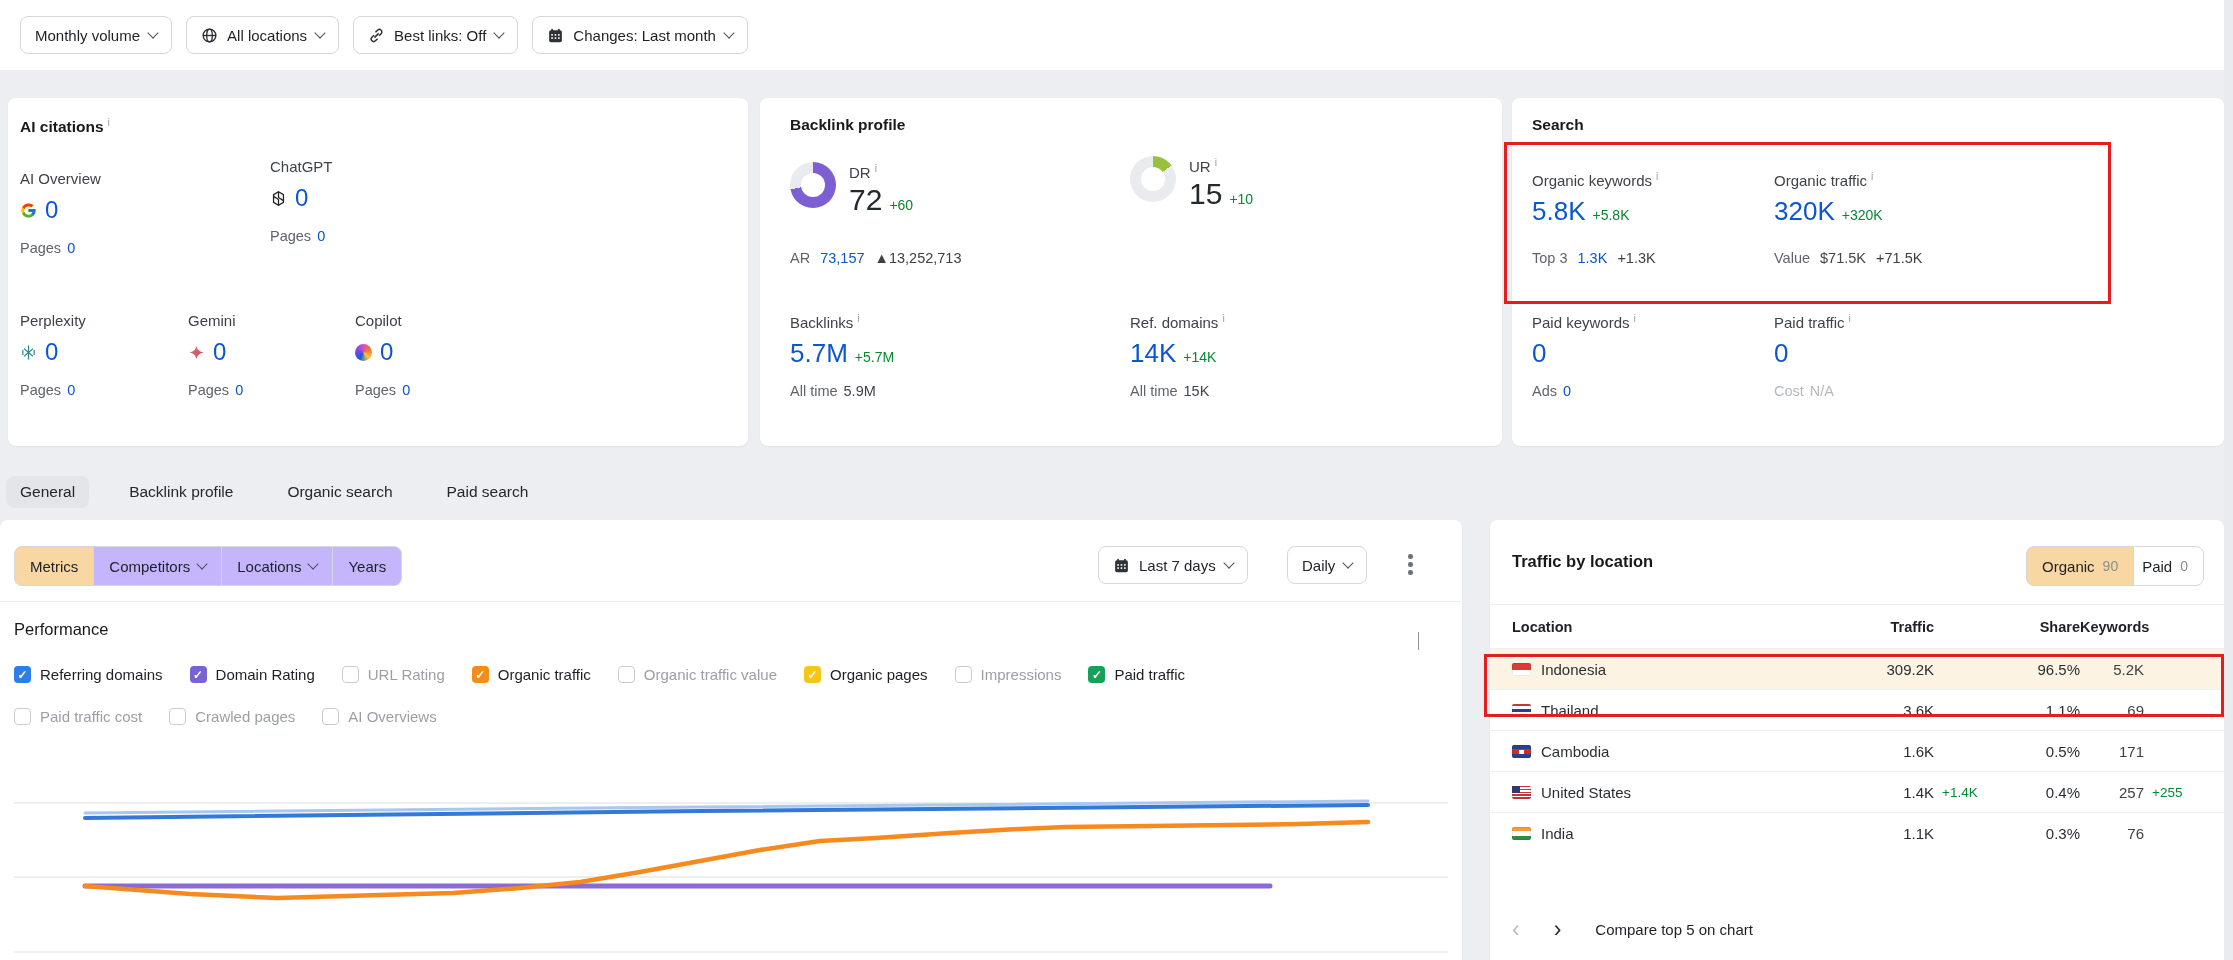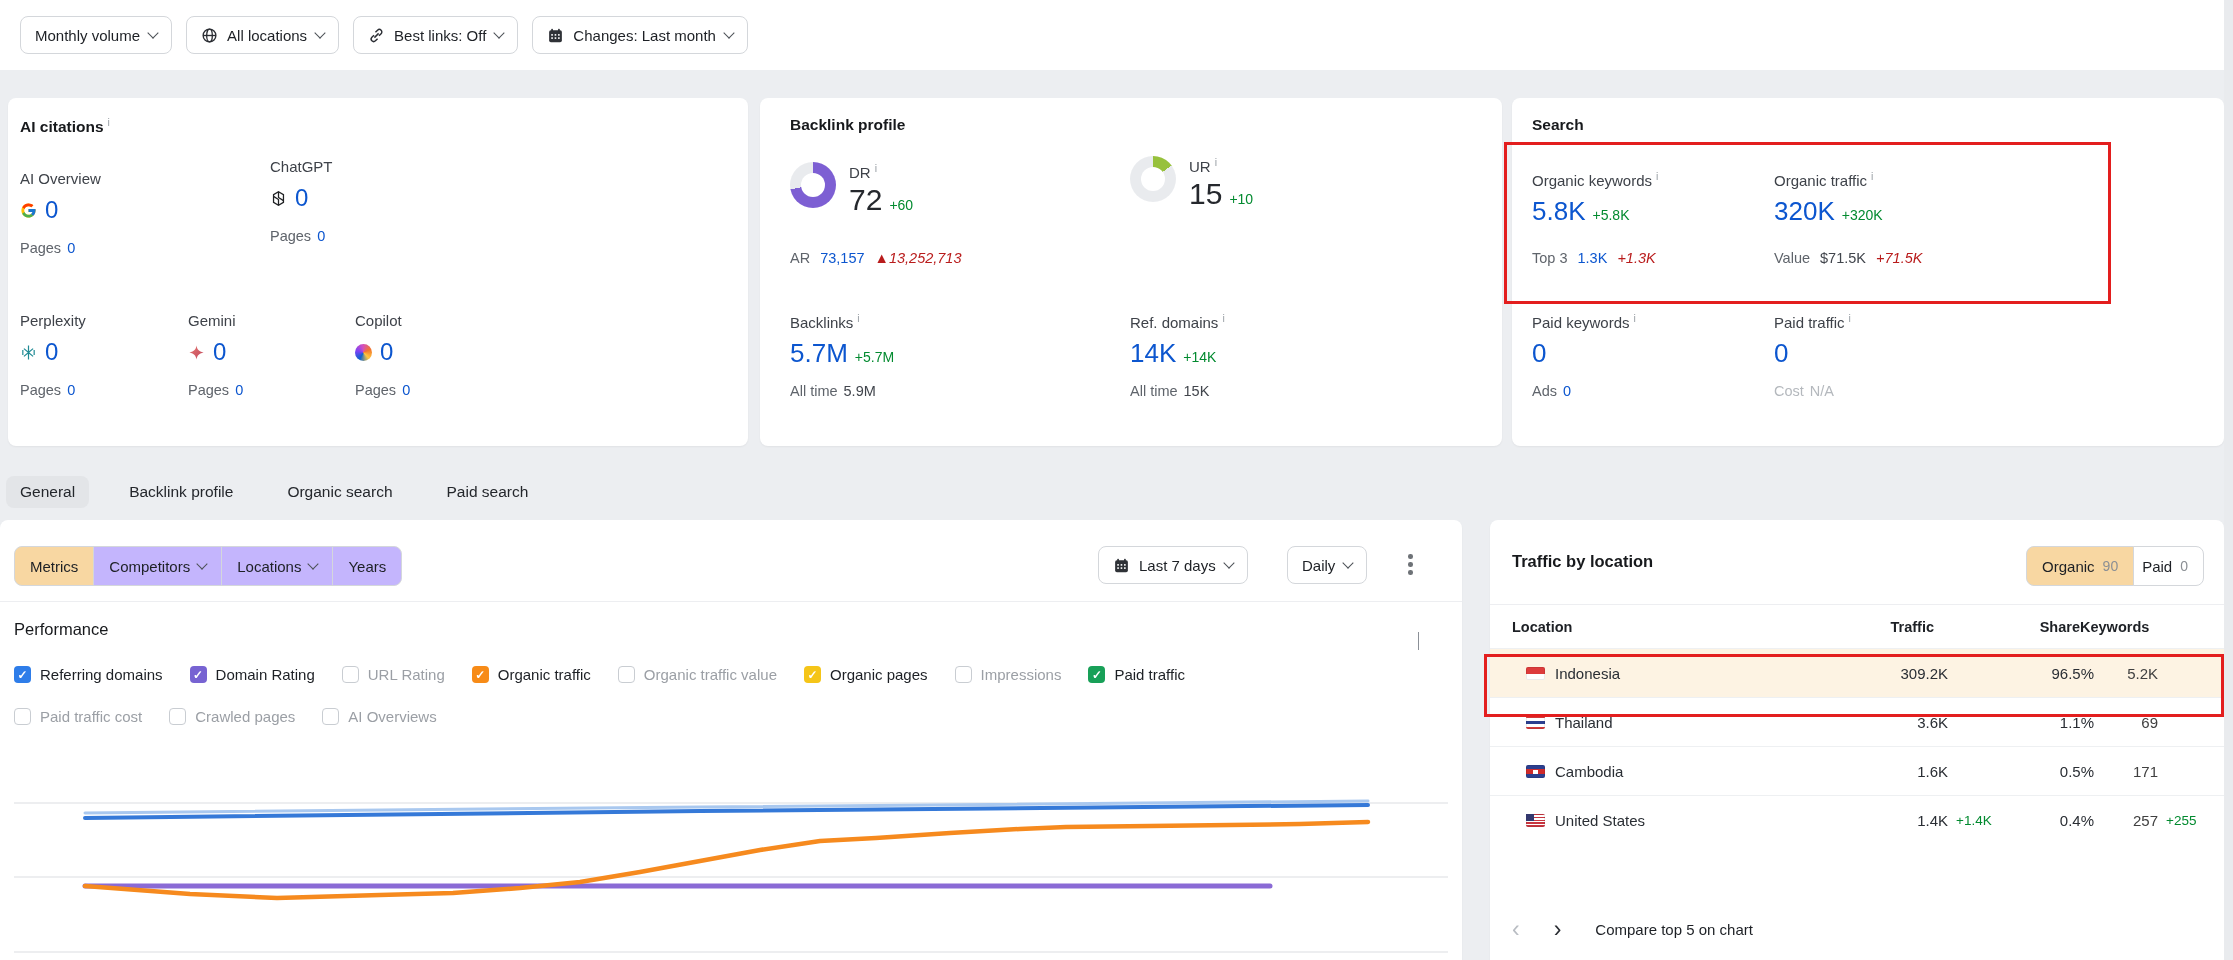--- a/index.html
+++ b/index.html
@@ -24,21 +24,21 @@
   #card-search{left:1512px;width:712px;}
   .card h2{position:absolute;top:18px;margin:0;font-size:15.5px;font-weight:700;color:#17191c;}
   .inf::after{content:"i";font-size:10.5px;color:#9aa0a6;margin-left:4px;vertical-align:super;font-weight:400;}
   .mlabel{font-size:15px;color:#3e4249;}
   .bigval{font-size:26px;color:#0c56cf;}
   .bigval.dark{color:#25282d;font-size:30px;}
   .chg{font-size:14px;color:#028a2f;margin-left:7px;}
   .sub{font-size:14.5px;color:#5f646b;}
   .sub .lnk{color:#0c56cf;margin-left:6px;}
   .sub .dk{color:#41454c;margin-left:6px;}
-  .sub .g{color:#b91c1c;margin-left:6px;font-style:italic;}
+  .sub .g{color:#404040;margin-left:6px;}
   .sub.dis, .sub.dis *{color:#b4b8bd;}
   .blk{position:absolute;}
   .vrow{display:flex;align-items:center;gap:8px;}
   
   .donut{width:46px;height:46px;border-radius:50%;position:relative;flex:0 0 auto;}
   .donut .hole{position:absolute;left:11px;top:11px;width:24px;height:24px;border-radius:50%;background:#fff;}
   .drwrap{display:flex;gap:13px;align-items:flex-start;}
   
   .tabs{position:absolute;left:6px;top:476px;display:flex;gap:26px;align-items:center;}
   .tab{font-size:15.5px;color:#24272c;padding:7px 14px;border-radius:8px;cursor:pointer;}
@@ -77,22 +77,22 @@
   .tg{height:38px;border:1px solid #d4d7db;display:inline-flex;align-items:center;gap:8px;padding:0 15px;
     font-size:15px;background:#fff;margin-left:-1px;cursor:pointer;}
   .tg:first-child{border-radius:8px 0 0 8px;margin-left:0;}
   .tg:last-child{border-radius:0 8px 8px 0;padding-left:8px;}
   .tg.active{background:#f8d7a2;}
   .tg .cnt{color:#8b8f94;font-size:14px;}
   .thead{position:absolute;left:0;top:84px;width:100%;box-sizing:border-box;border-top:1px solid #edeef1;
     display:grid;grid-template-columns:330px 92px 62px 84px 64px 1fr;align-items:center;height:44px;
     padding:0 18px 0 22px;font-size:14.5px;font-weight:700;color:#1d2025;}
   .trows{position:absolute;left:0;top:128px;width:100%;}
-  .trow{display:grid;grid-template-columns:330px 92px 62px 84px 64px 1fr;align-items:center;height:49px;
-    padding:0 18px 0 36px;box-sizing:border-box;border-top:1px solid #eef0f2;font-size:15px;color:#2a2e34;cursor:pointer;}
+  .trow{display:grid;grid-template-columns:330px 92px 62px 84px 64px 1fr;align-items:center;height:41px;
+    padding:0 18px 0 22px;box-sizing:border-box;border-top:1px solid #eef0f2;font-size:15px;color:#2a2e34;cursor:pointer;}
   .trow.hl{background:#fdf3e3;}
   .r{text-align:right;}
   .gch{color:#028a2f;font-size:13.5px;padding-left:8px;}
   .kw{color:#404040;}
   .cname{display:flex;align-items:center;gap:10px;}
   .flag{width:19px;height:13px;border-radius:2px;flex:0 0 auto;box-shadow:inset 0 0 0 1px rgba(0,0,0,.08);position:relative;}
   .flag.id{background:linear-gradient(180deg,#dd3b3b 0 50%,#fff 50% 100%);}
   .flag.th{background:linear-gradient(180deg,#d23b3b 0 18%,#fff 18% 36%,#2c3f8f 36% 64%,#fff 64% 82%,#d23b3b 82%);}
   .flag.kh{background:linear-gradient(180deg,#2c3f8f 0 27%,#cf2b2b 27% 73%,#2c3f8f 73%);}
   .flag.kh::after{content:"";position:absolute;left:7px;top:5px;width:5px;height:4px;background:#fff;}
@@ -476,20 +476,31 @@
       <div class="cname">
           <span class="flag us"></span>
           <span>United States</span>
         </div>
       <div class="r">1.4K</div>
       <div class="gch">+1.4K</div>
       <div class="r">0.4%</div>
       <div class="r kw">257</div>
       <div class="gch">+255</div>
     </div>
+    <div class="trow">
+      <div class="cname">
+          <span class="flag in"></span>
+          <span>India</span>
+        </div>
+      <div class="r">1.1K</div>
+      <div class="gch"></div>
+      <div class="r">0.3%</div>
+      <div class="r kw">76</div>
+      <div class="gch"></div>
+    </div>
   </div>
 
   <div class="tl-footer">
     <span class="arr dis">‹</span>
     <span class="arr">›</span>
     <span>Compare top 5 on chart</span>
   </div>
 </div>
 
 <div class="anno" id="anno-search"></div>

